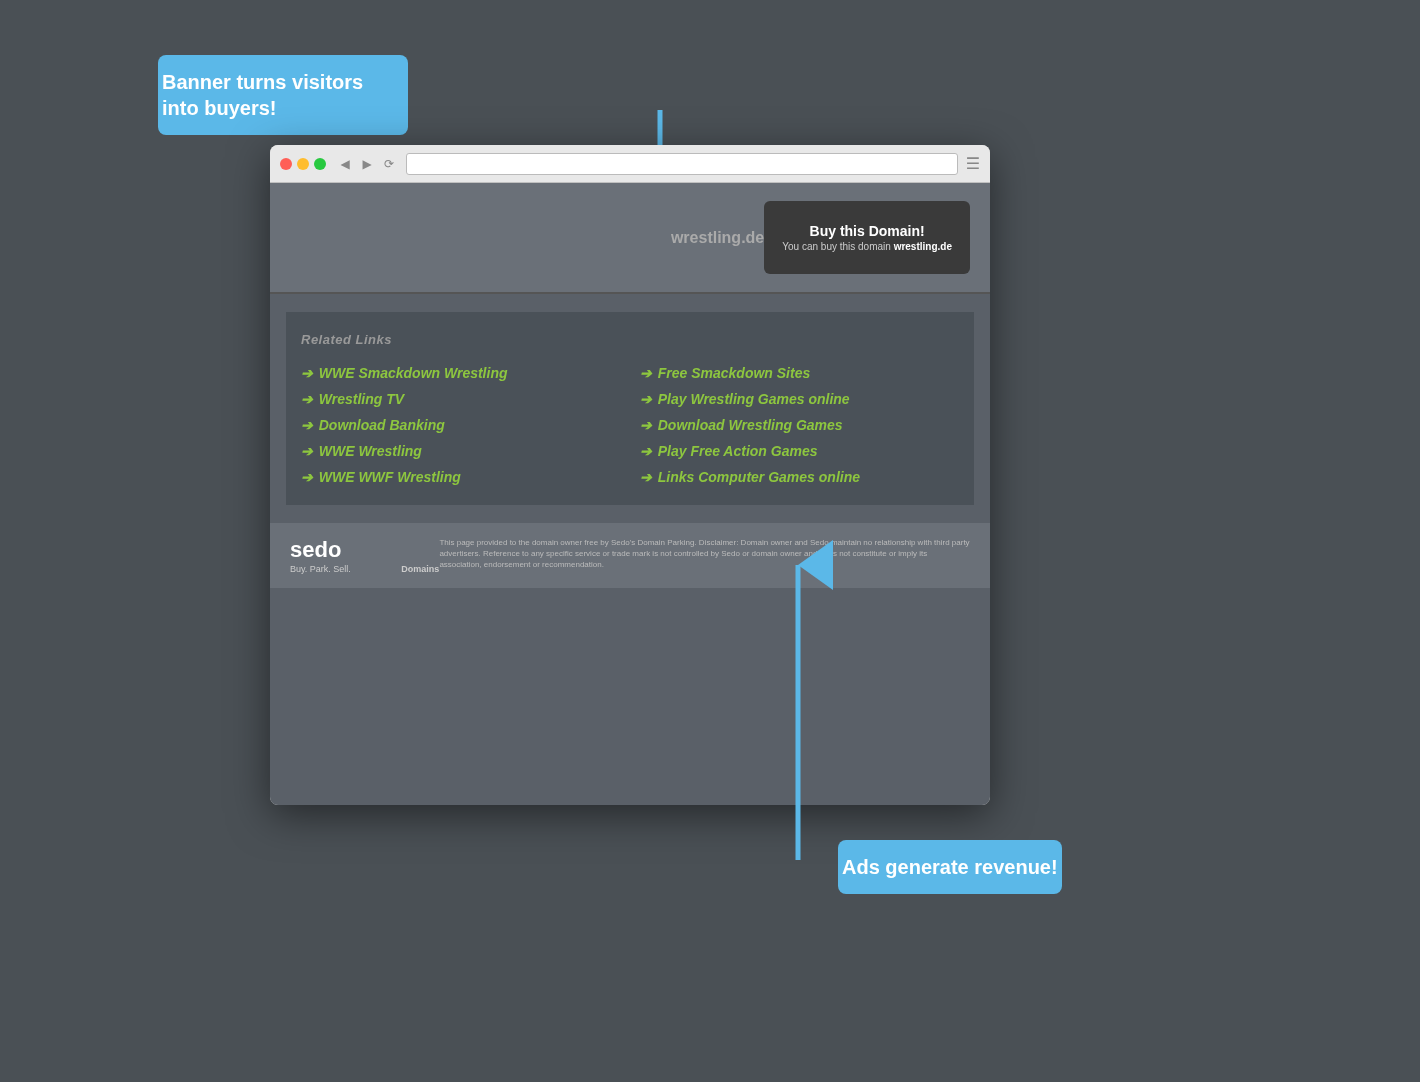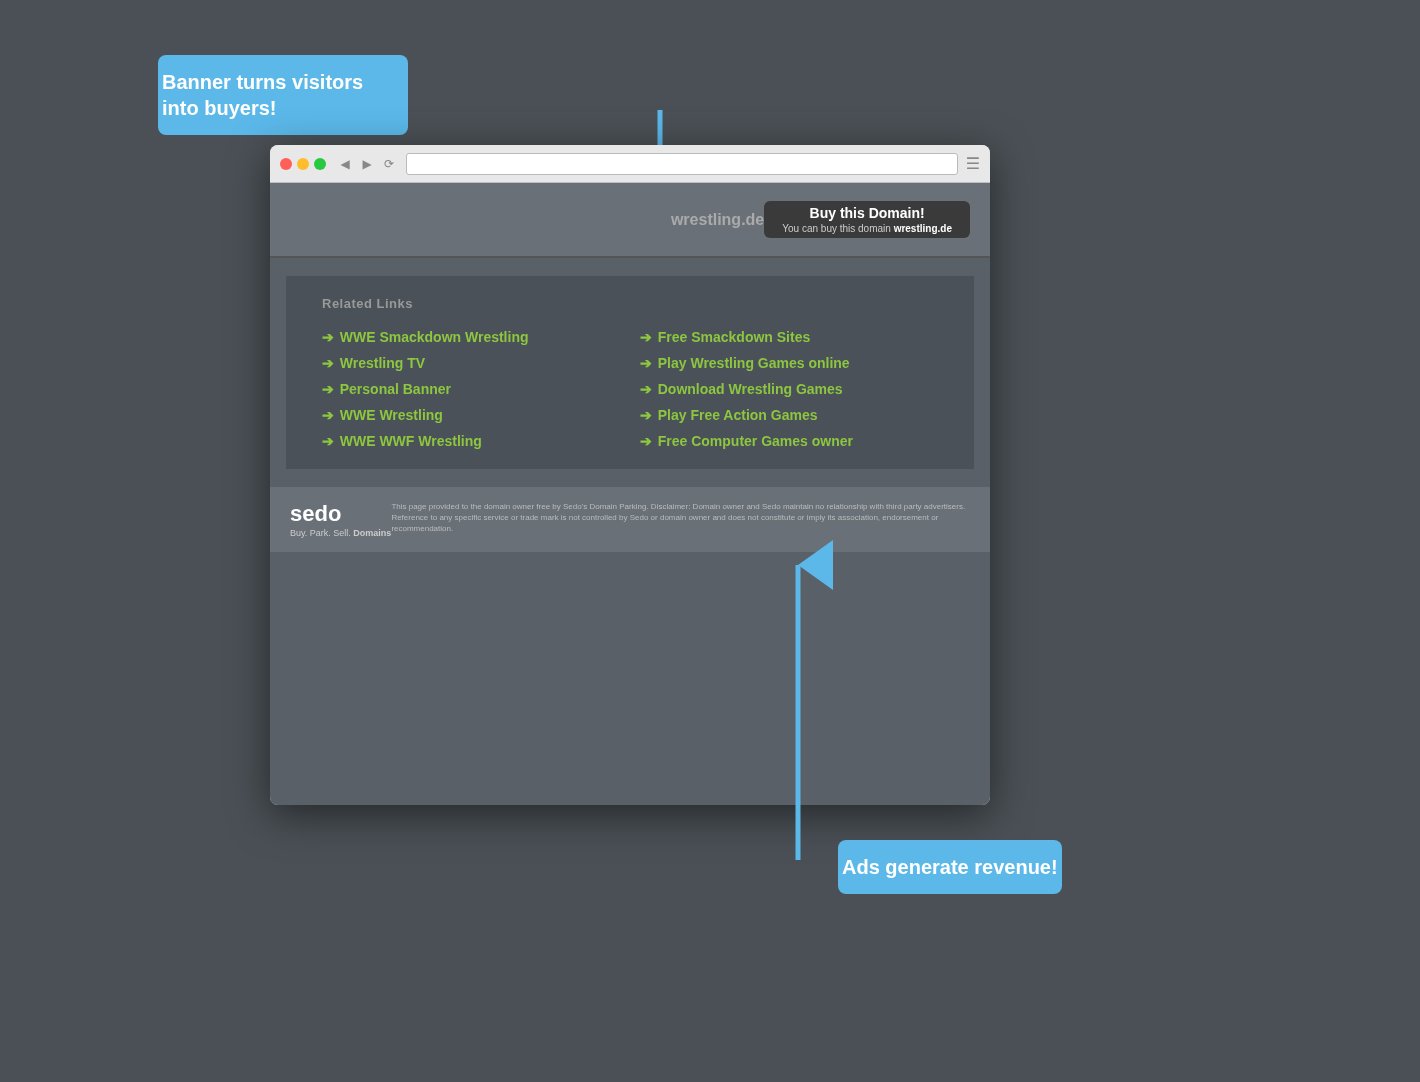--- a/index.html
+++ b/index.html
@@ -103,21 +103,21 @@
 
     .domain-name {
       color: #aaa;
       font-size: 16px;
       font-weight: bold;
     }
 
     .buy-banner {
       background: #3a3a3a;
       border-radius: 6px;
-      padding: 4px 18px;
+      padding: 22px 18px;
       text-align: center;
     }
 
     .buy-banner-title {
       color: white;
       font-size: 14px;
       font-weight: bold;
     }
 
     .buy-banner-subtitle {
@@ -128,21 +128,22 @@
 
     .buy-banner-subtitle strong {
       color: white;
     }
 
     
     .related-links-panel {
       margin: 18px 16px;
       background: #4a5158;
       border-radius: 0;
-      padding: 20px 36px;
+      padding: 20px 15px;
+      font-style: italic;
     }
 
     .related-links-title {
       color: #999;
       font-size: 13px;
       font-weight: bold;
       margin-bottom: 18px;
       letter-spacing: 0.5px;
     }
 
@@ -189,20 +190,21 @@
     }
 
     .sedo-tagline {
       color: #ccc;
       font-size: 9px;
       margin-top: 1px;
     }
 
     .sedo-tagline span {
       font-weight: bold;
+      margin-left: 48px;
     }
 
     .sedo-disclaimer {
       color: #bbb;
       font-size: 8px;
       line-height: 1.4;
     }
 
     
     .callout-box {
@@ -290,21 +292,21 @@
           <div class="link-item">
             <span class="link-arrow">➔</span>
             <span>WWE Smackdown Wrestling</span>
           </div>
           <div style="margin-top:10px;" class="link-item">
             <span class="link-arrow">➔</span>
             <span>Wrestling TV</span>
           </div>
           <div style="margin-top:10px;" class="link-item">
             <span class="link-arrow">➔</span>
-            <span>Personal Banner</span>
+            <span>Download Banking</span>
           </div>
           <div style="margin-top:10px;" class="link-item">
             <span class="link-arrow">➔</span>
             <span>WWE Wrestling</span>
           </div>
           <div style="margin-top:10px;" class="link-item">
             <span class="link-arrow">➔</span>
             <span>WWE WWF Wrestling</span>
           </div>
         </div>
@@ -321,21 +323,21 @@
           <div style="margin-top:10px;" class="link-item">
             <span class="link-arrow">➔</span>
             <span>Download Wrestling Games</span>
           </div>
           <div style="margin-top:10px;" class="link-item">
             <span class="link-arrow">➔</span>
             <span>Play Free Action Games</span>
           </div>
           <div style="margin-top:10px;" class="link-item">
             <span class="link-arrow">➔</span>
-            <span>Free Computer Games owner</span>
+            <span>Links Computer Games online</span>
           </div>
         </div>
 
       </div>
     </div>
 
     <div class="sedo-footer">
       <div class="sedo-logo">
         <div class="sedo-logo-text">sedo</div>
         <div class="sedo-tagline">Buy. Park. Sell. <span>Domains</span></div>

